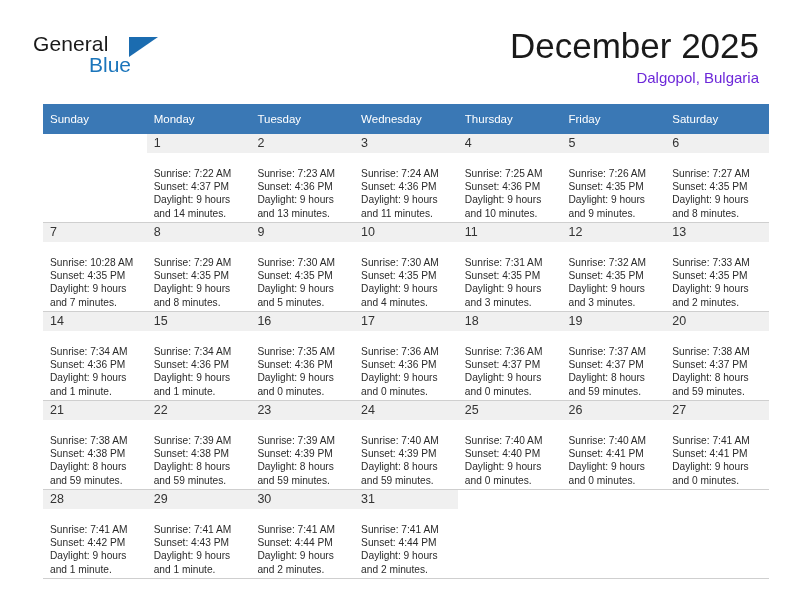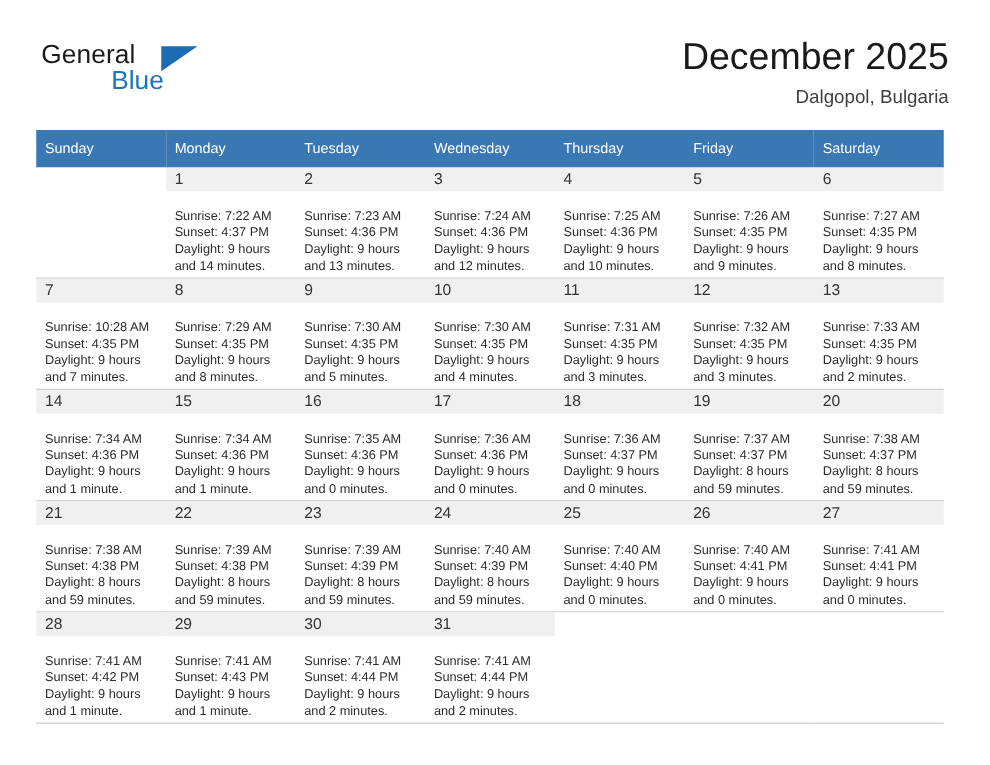--- a/index.html
+++ b/index.html
@@ -66,38 +66,38 @@
     border-bottom: 20px solid transparent;
   }
 
   .title-block {
     position: absolute;
     right: 0;
     top: 0;
     text-align: right;
   }
   .month-title {
-    font-size: 30px;
+    font-size: 35px;
     font-weight: normal;
     color: #1a1a1a;
     line-height: 36px;
     white-space: nowrap;
   }
   .location {
     font-size: 15px;
-    color: #404040;
+    color: #6d28d9;
     line-height: 22px;
     margin-top: 3px;
     white-space: nowrap;
   }
 
   
   .calendar {
     position: absolute;
-    left: 29px;
+    left: 43px;
     top: 104px;
     width: 726px;
     border-collapse: collapse;
     table-layout: fixed;
   }
   .calendar th {
     background: #3a78b5;
     color: #ffffff;
     font-size: 11.5px;
     font-weight: normal;
@@ -201,21 +201,21 @@
               </div>
             </div>
           </td>
           <td>
             <div class="daycell filled">
               <div class="daynum-bar">3</div>
               <div class="details">
                 <div>Sunrise: 7:24 AM</div>
                 <div>Sunset: 4:36 PM</div>
                 <div>Daylight: 9 hours</div>
-                <div>and 12 minutes.</div>
+                <div>and 11 minutes.</div>
               </div>
             </div>
           </td>
           <td>
             <div class="daycell filled">
               <div class="daynum-bar">4</div>
               <div class="details">
                 <div>Sunrise: 7:25 AM</div>
                 <div>Sunset: 4:36 PM</div>
                 <div>Daylight: 9 hours</div>

